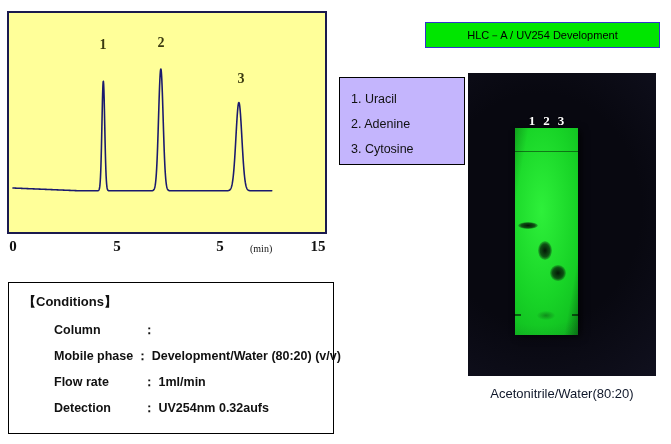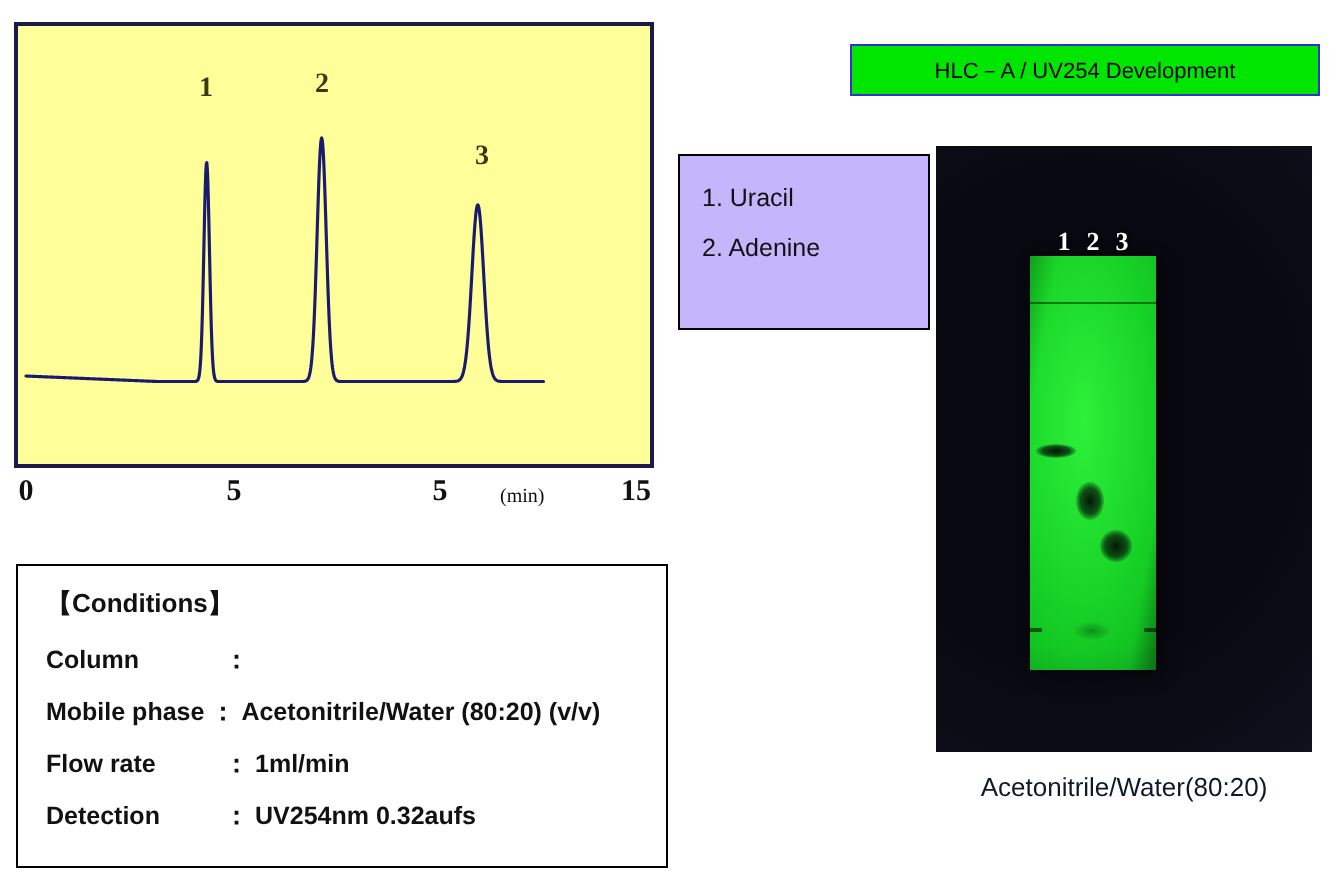--- a/index.html
+++ b/index.html
@@ -223,21 +223,21 @@
     margin-bottom: 6px;
     white-space: nowrap;
   }
   .condition-row {
     display: flex;
     font-size: 12.5px;
     line-height: 26px;
     color: #111111;
     white-space: nowrap;
   }
-  .condition-label { flex: 0 0 auto; }
+  .condition-label { flex: 0 0 auto; margin-left: 31px; }
   .condition-sep   { padding: 0 3px; }
   .condition-value { flex: 0 0 auto; }
   .condition-row.wide .condition-label { min-width: 0; }
   .condition-row.pad .condition-label { min-width: 86px; }
 </style>
 </head>
 <body>
 
 <div id="chromatogram-panel">
   <div id="chromatogram-plot">
@@ -254,20 +254,21 @@
   <span class="axis-tick-label" style="left:6px;">0</span>
   <span class="axis-tick-label" style="left:110px;">5</span>
   <span class="axis-tick-label" style="left:213px;">5</span>
   <span class="axis-tick-label" style="left:311px;">15</span>
   <span id="axis-unit-label">(min)</span>
 </div>
 
 <div id="legend-box">
   <div class="legend-item">1. Uracil</div>
   <div class="legend-item">2. Adenine</div>
+  <div class="legend-item">3. Cytosine</div>
 </div>
 
 <div id="uv-banner">
   <span id="uv-banner-title">HLC－A / UV254 Development</span>
 </div>
 
 <div id="tlc-photo">
   <div id="tlc-plate">
     <div id="tlc-solvent-front"></div>
     <div class="tlc-spot" id="tlc-spot-1"></div>
@@ -291,21 +292,21 @@
   <div id="conditions-heading">【Conditions】</div>
 
   <div class="condition-row pad">
     <span class="condition-label">Column</span>
     <span class="condition-sep">：</span>
   </div>
 
   <div class="condition-row wide">
     <span class="condition-label">Mobile phase</span>
     <span class="condition-sep">：</span>
-    <span class="condition-value">Acetonitrile/Water (80:20) (v/v)</span>
+    <span class="condition-value">Development/Water (80:20) (v/v)</span>
   </div>
 
   <div class="condition-row pad">
     <span class="condition-label">Flow rate</span>
     <span class="condition-sep">：</span>
     <span class="condition-value">1ml/min</span>
   </div>
 
   <div class="condition-row pad">
     <span class="condition-label">Detection</span>

